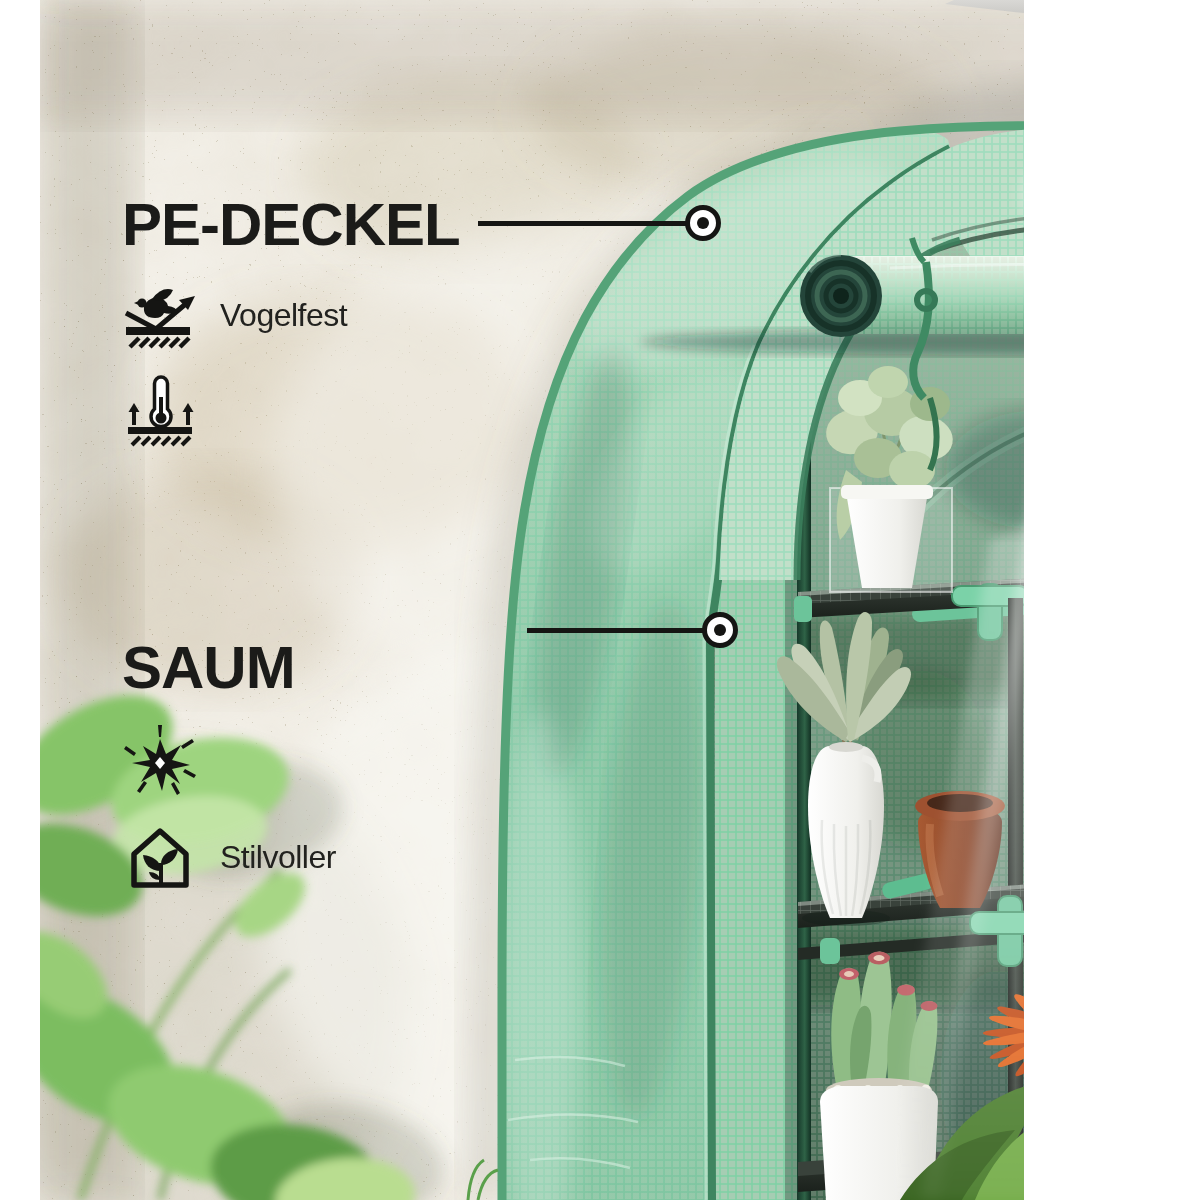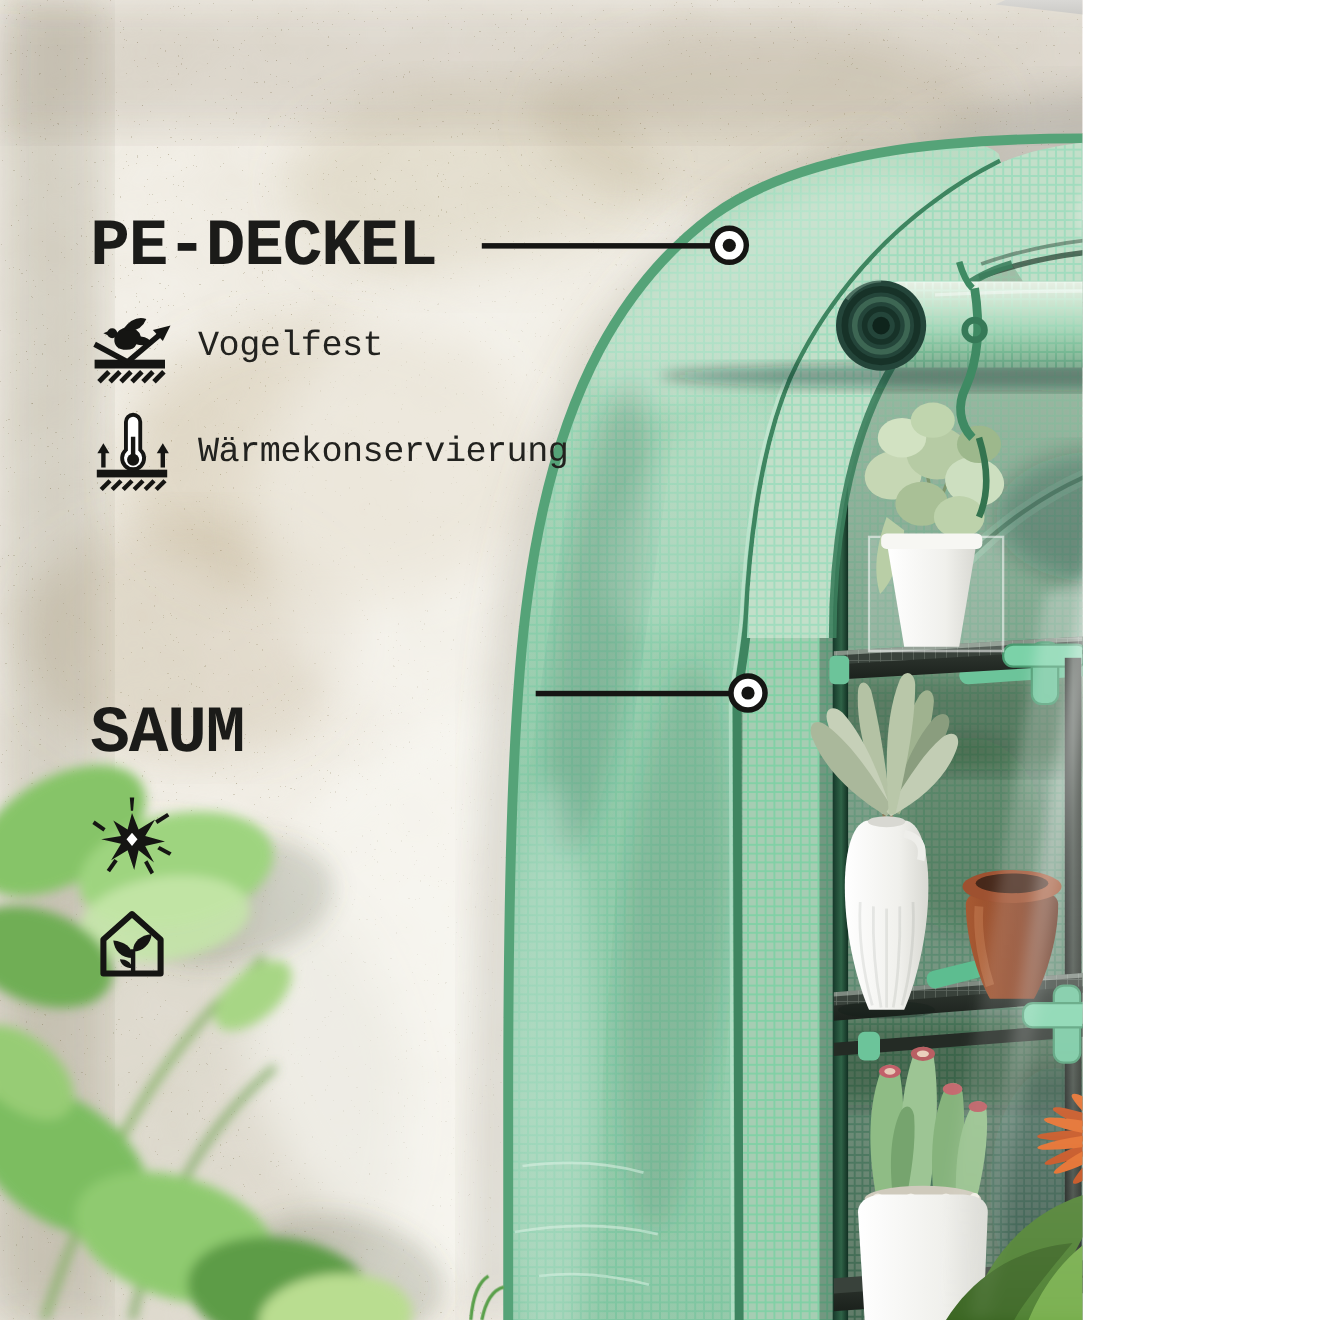--- a/index.html
+++ b/index.html
@@ -1,17 +1,17 @@
 <!DOCTYPE html>
 <html><head>
 <meta charset="utf-8">
 <style>
   html,body{margin:0;padding:0;background:#ffffff;}
   .scene{position:relative;width:984px;height:1200px;overflow:hidden;
-         font-family:Liberation Mono, monospace;}
+         font-family:Liberation Sans, sans-serif;margin-left:40px;}
   .scene svg.layer{position:absolute;left:0;top:0;width:1200px;height:1200px;}
   .ceiling{position:absolute;left:905px;top:0;width:295px;height:40px;
            background:linear-gradient(180deg,#d9d8d5 0%,#bdbcb8 70%,#9b9a96 100%);
            clip-path:polygon(3% 0,100% 0,100% 95%,0 10%);}
   
   .callout-title{position:absolute;left:82px;color:#1b1b19;font-weight:bold;
                  font-size:60px;line-height:1;letter-spacing:-1px;white-space:nowrap;}
   #title1{top:195px;}
   #title2a{top:573px;}
   #title2b{top:638px;}
@@ -562,21 +562,20 @@
           <path d="M60,72 L68,64"></path>
       </g>
       <path d="M39,4 a6.5,6.5 0 0 1 6.5,6.5 V36 a10,10 0 1 1 -13,0 V10.5 A6.5,6.5 0 0 1 39,4 Z" fill="#ffffff" stroke="#151513" stroke-width="3.5"></path>
       <line x1="39" y1="24" x2="39" y2="44" stroke="#151513" stroke-width="4"></line>
       <circle cx="39" cy="45" r="5.5"></circle>
       <line x1="12" y1="52" x2="12" y2="38" stroke="#151513" stroke-width="4"></line>
       <polygon points="12,30 6.5,39 17.5,39"></polygon>
       <line x1="66" y1="52" x2="66" y2="38" stroke="#151513" stroke-width="4"></line>
       <polygon points="66,30 60.5,39 71.5,39"></polygon>
     </svg>
-    <span class="lbl">Wärmekonservierung</span>
   </div>
 
   <div class="feature" id="feat3">
     <svg viewBox="0 0 76 76" fill="#151513">
       <polygon points="38,16 44,31 59,22 50,37 68,42 50,46 58,61 44,50 40,68 34,50 19,59 28,44 10,40 28,37 21,23 34,31"></polygon>
       <g>
         <polygon points="36,2 40,2 39,14 37,14"></polygon>
         <polygon points="70,16 72,19 61,26 59,23"></polygon>
         <polygon points="74,52 72,55 61,49 63,46"></polygon>
         <polygon points="18,70 15,68 22,58 25,60"></polygon>
@@ -588,15 +587,16 @@
   </div>
 
   <div class="feature" id="feat4">
     <svg viewBox="0 0 76 76" fill="#151513">
       <path d="M12,35 L38,12 L64,35 V66 H12 Z" fill="none" stroke="#151513" stroke-width="5.5" stroke-linejoin="round"></path>
       <line x1="39" y1="64" x2="39" y2="44" stroke="#151513" stroke-width="4"></line>
       <path d="M39,52 C28,52 22,45 21,36 C31,37 38,42 39,50 Z"></path>
       <path d="M39,46 C48,46 55,39 56,30 C46,31 39,37 39,45 Z"></path>
       <path d="M38,61 C32,61 28,58 27,53 C33,53 37,56 38,60 Z"></path>
     </svg>
+    <span class="lbl">Stilvoller</span>
   </div>
 
 </div>
 
 </body></html>

